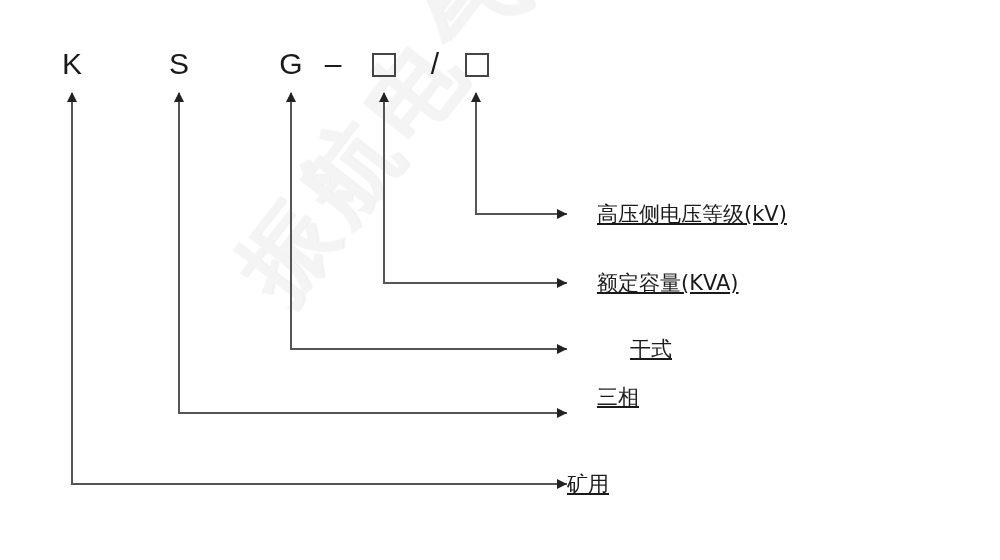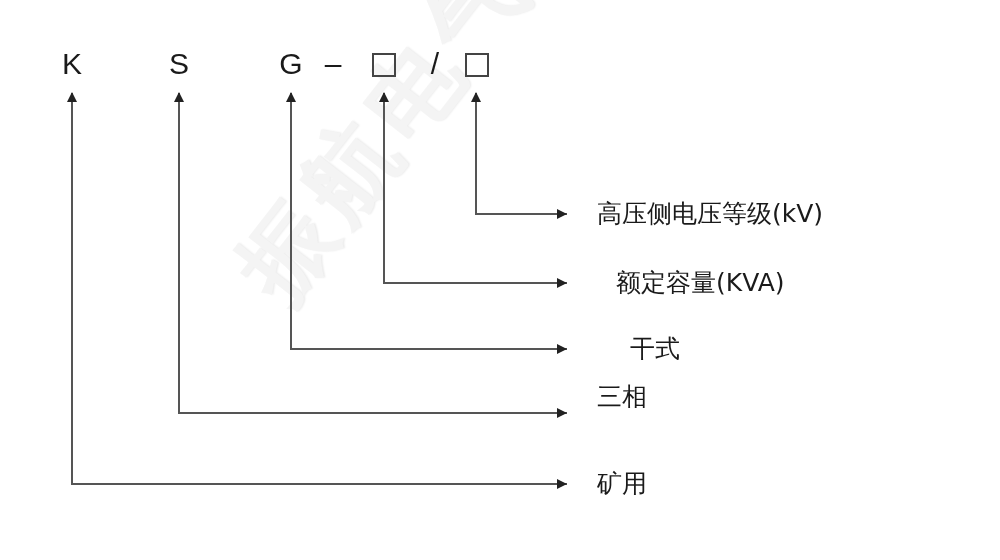--- a/index.html
+++ b/index.html
@@ -2,22 +2,22 @@
 <html><head>
 <meta charset="utf-8">
 <style>
   html, body { margin: 0; padding: 0; background: #ffffff; }
   body { width: 1000px; height: 560px; position: relative; overflow: hidden;
          font-family: "DejaVu Sans", "Liberation Sans", sans-serif; color: #1a1a1a; }
   .code-char { position: absolute; top: 44px; font-size: 30px; line-height: 40px;
                font-family: "Liberation Sans", sans-serif; color: #1a1a1a; transform: translateX(-50%); }
   .box { position: absolute; top: 53px; width: 24px; height: 24px; border: 2px solid #444;
          box-sizing: border-box; transform: translateX(-50%); }
-  .label { position: absolute; font-size: 25px; line-height: 34px; color: #1a1a1a; white-space: nowrap;
-           font-family: "DejaVu Sans", sans-serif; }
+  .label { position: absolute; font-size: 21px; line-height: 34px; color: #1a1a1a; white-space: nowrap;
+           font-family: "DejaVu Sans", sans-serif; text-decoration: underline; }
   svg.lines { position: absolute; left: 0; top: 0; }
   .watermark { position: absolute; left: 210px; top: 250px; font-size: 92px; font-weight: bold;
                color: #f4f4f4; transform: rotate(-52deg); transform-origin: left top; white-space: nowrap;
                letter-spacing: 10px; text-shadow: 1px 1px 2px #ececec; font-family: "DejaVu Sans", sans-serif; }
 </style>
 </head>
 <body>
 
 <div class="watermark">振航电气科技</div>
 
@@ -50,16 +50,16 @@
 
 <div class="code-char" style="left:72px">K</div>
 <div class="code-char" style="left:179px">S</div>
 <div class="code-char" style="left:291px">G</div>
 <div class="code-char" style="left:333px">–</div>
 <div class="box" style="left:384px"></div>
 <div class="code-char" style="left:435px">/</div>
 <div class="box" style="left:477px"></div>
 
 <div class="label" style="left:597px; top:197px">高压侧电压等级(kV)</div>
-<div class="label" style="left:616px; top:266px">额定容量(KVA)</div>
+<div class="label" style="left:597px; top:266px">额定容量(KVA)</div>
 <div class="label" style="left:630px; top:332px">干式</div>
 <div class="label" style="left:597px; top:380px">三相</div>
-<div class="label" style="left:597px; top:467px">矿用</div>
+<div class="label" style="left:567px; top:467px">矿用</div>
 
 </body></html>

